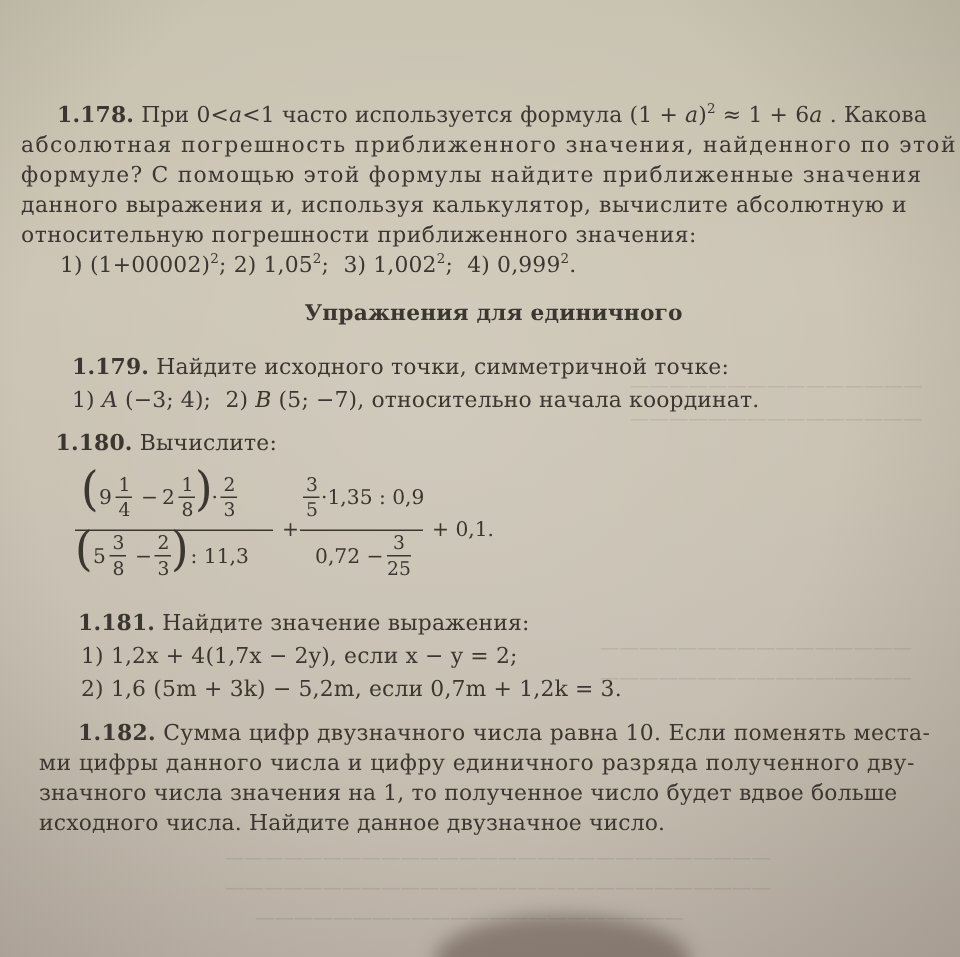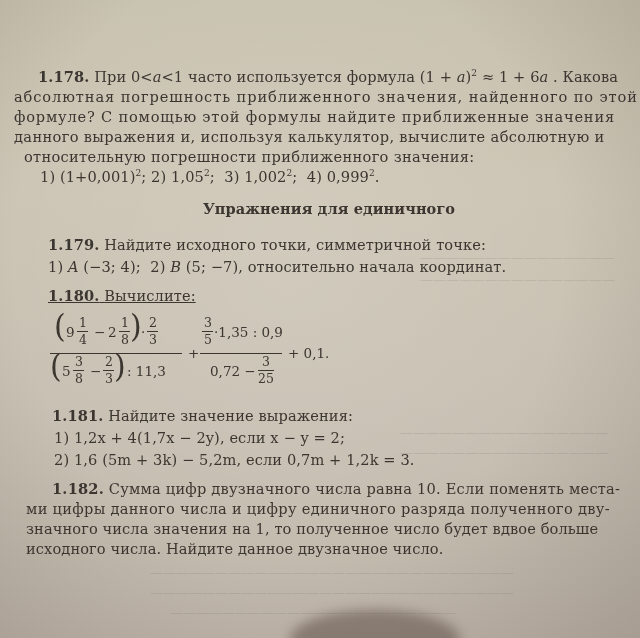--- a/index.html
+++ b/index.html
@@ -59,40 +59,40 @@
     <span>При 0&lt;</span><i>a</i><span>&lt;1 часто используется формула</span>
     <span>
       <span>(1 + </span><i>a</i><span>)</span><span class="sup">2</span>
       <span>≈ 1 + 6</span><i>a</i>
     </span>
     <span>. Какова</span>
   </div>
   <div class="line" style="left:14px;top:88px;letter-spacing:0.9px;">абсолютная погрешность приближенного значения, найденного по этой</div>
   <div class="line" style="left:14px;top:108px;letter-spacing:0.8px;">формуле? С помощью этой формулы найдите приближенные значения</div>
   <div class="line" style="left:14px;top:128px;letter-spacing:0.35px;">данного выражения и, используя калькулятор, вычислите абсолютную и</div>
-  <div class="line" style="left:24px;top:148px;letter-spacing:0.3px;">относительную погрешности приближенного значения:</div>
+  <div class="line" style="left:14px;top:148px;letter-spacing:0.3px;">относительную погрешности приближенного значения:</div>
   <div class="line" style="left:40px;top:168px;">
-    <span>1) (1+0,001)</span><span class="sup">2</span><span>;</span>
+    <span>1) (1+00002)</span><span class="sup">2</span><span>;</span>
     <span>2) 1,05</span><span class="sup">2</span><span>;</span>&nbsp;
     <span>3) 1,002</span><span class="sup">2</span><span>;</span>&nbsp;
     <span>4) 0,999</span><span class="sup">2</span><span>.</span>
   </div>
 
   <div class="line heading" style="left:203px;top:200px;">Упражнения для единичного</div>
 
   <div class="line" style="left:48px;top:236px;">
     <span class="num">1.179.</span>
     <span>Найдите исходного точки, симметричной точке:</span>
   </div>
   <div class="line" style="left:48px;top:258px;">
     <span>1) </span><i>A</i><span> (−3; 4);</span>&nbsp;
     <span>2) </span><i>B</i><span> (5; −7), относительно начала координат.</span>
   </div>
 
-  <div class="line" style="left:48px;top:287px;text-decoration:underline;">
+  <div class="line" style="left:37px;top:287px;">
     <span class="num">1.180.</span>
     <span>Вычислите:</span>
   </div>
 
   <div class="expr">
 
     <span class="paren" style="left:4px;top:-6px;">(</span>
     <span class="t" style="left:16px;top:6px;">9</span>
     <span class="t small" style="left:29px;top:-3px;">1</span>
     <span class="bar" style="left:27px;top:13px;width:11px;"></span>

